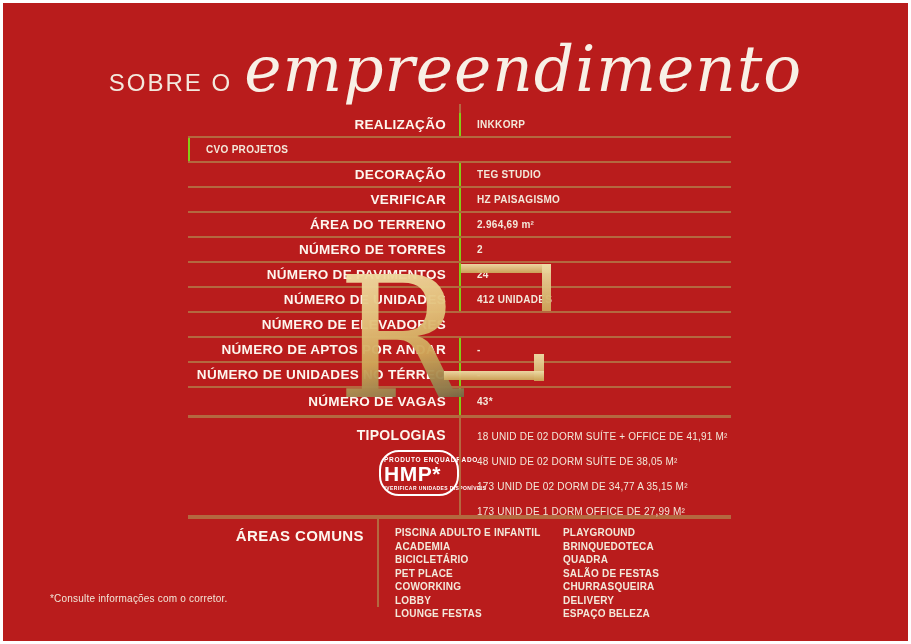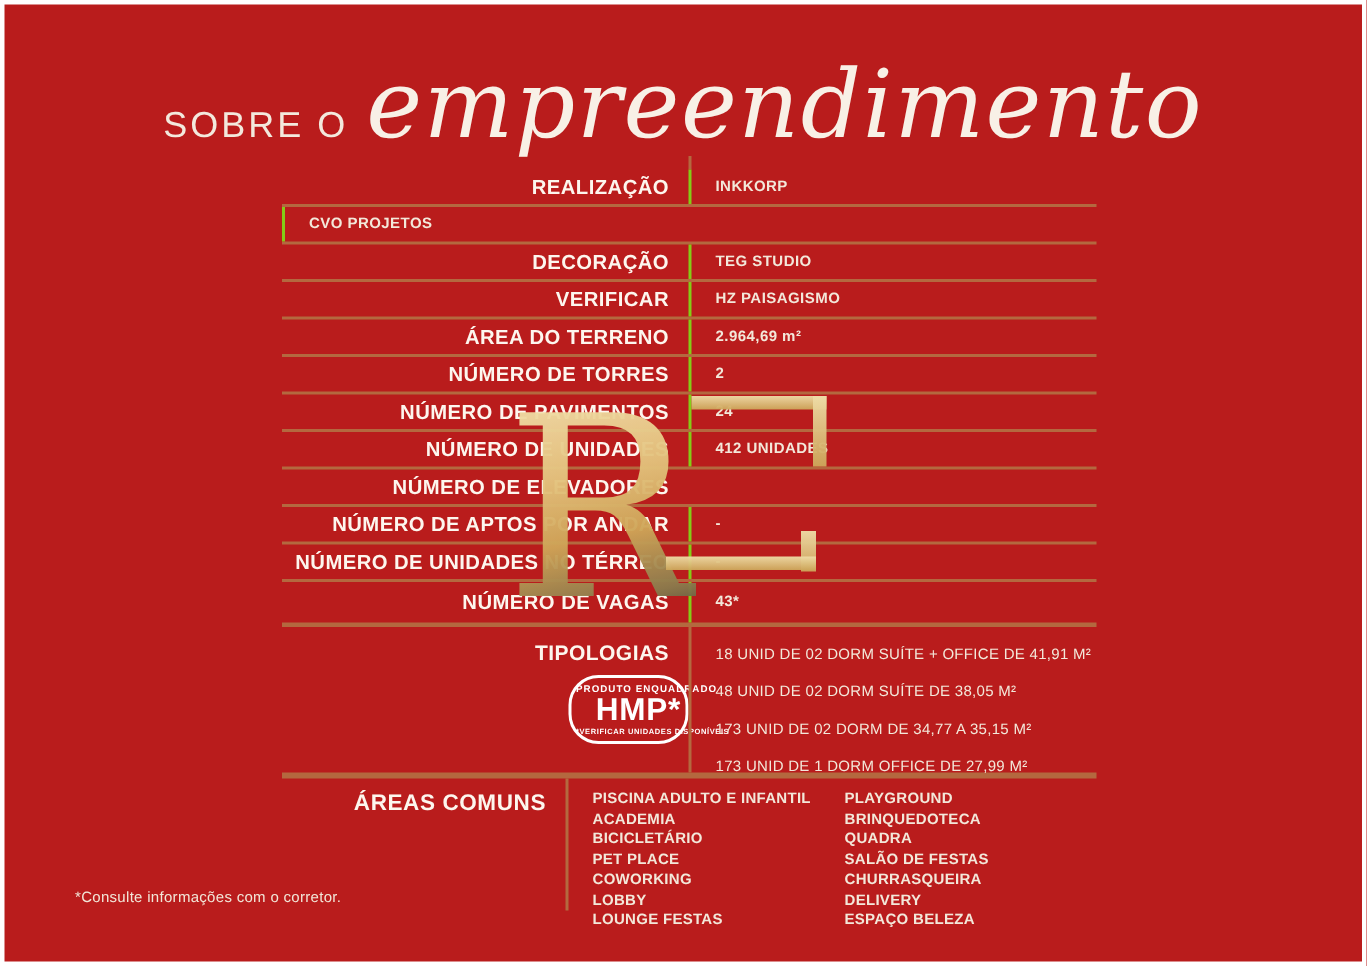--- a/index.html
+++ b/index.html
@@ -26,21 +26,21 @@
   
   .section { display:flex; border-bottom:4px solid #b4683f; }
   .section.tipologias { height:101px; }
   .section .left { width:271px; display:flex; flex-direction:column; align-items:flex-end; }
   .section .right { flex:1; border-left:2px solid #b4683f; }
   .tipologias .sec-label { padding:9px 13px 0 0; color:#fdf6ee; font-weight:800; font-size:14px; letter-spacing:.3px; }
   .tip-list { padding:6px 0 0 16px; }
   .tip-list p { font-size:10px; font-weight:400; color:#f3e8da; line-height:25px; letter-spacing:.2px; white-space:nowrap; }
 
   .badge { margin:7px 0 0 0; width:80px; border:2px solid #ffffff; border-radius:20px;
-    text-align:right; padding:4px 3px 3px 3px; color:#ffffff; }
+    text-align:left; padding:4px 3px 3px 3px; color:#ffffff; }
   .badge .b-top { font-size:6.5px; font-weight:800; letter-spacing:.7px; white-space:nowrap; }
   .badge .b-main { font-size:21px; font-weight:800; line-height:1.05; letter-spacing:.5px; }
   .badge .b-bottom { font-size:5px; font-weight:700; letter-spacing:.4px; white-space:nowrap; }
 
   
   .section.areas { height:88px; border-bottom:none; }
   .areas .sec-label { padding:8px 13px 0 0; color:#fdf6ee; font-weight:800; font-size:15px; letter-spacing:.4px; white-space:nowrap; }
   .areas .right { display:flex; padding:7px 0 0 16px; }
   .areas ul { list-style:none; width:168px; }
   .areas li { font-size:10px; font-weight:700; color:#f3e8da; line-height:13.5px; letter-spacing:.2px; white-space:nowrap; }

